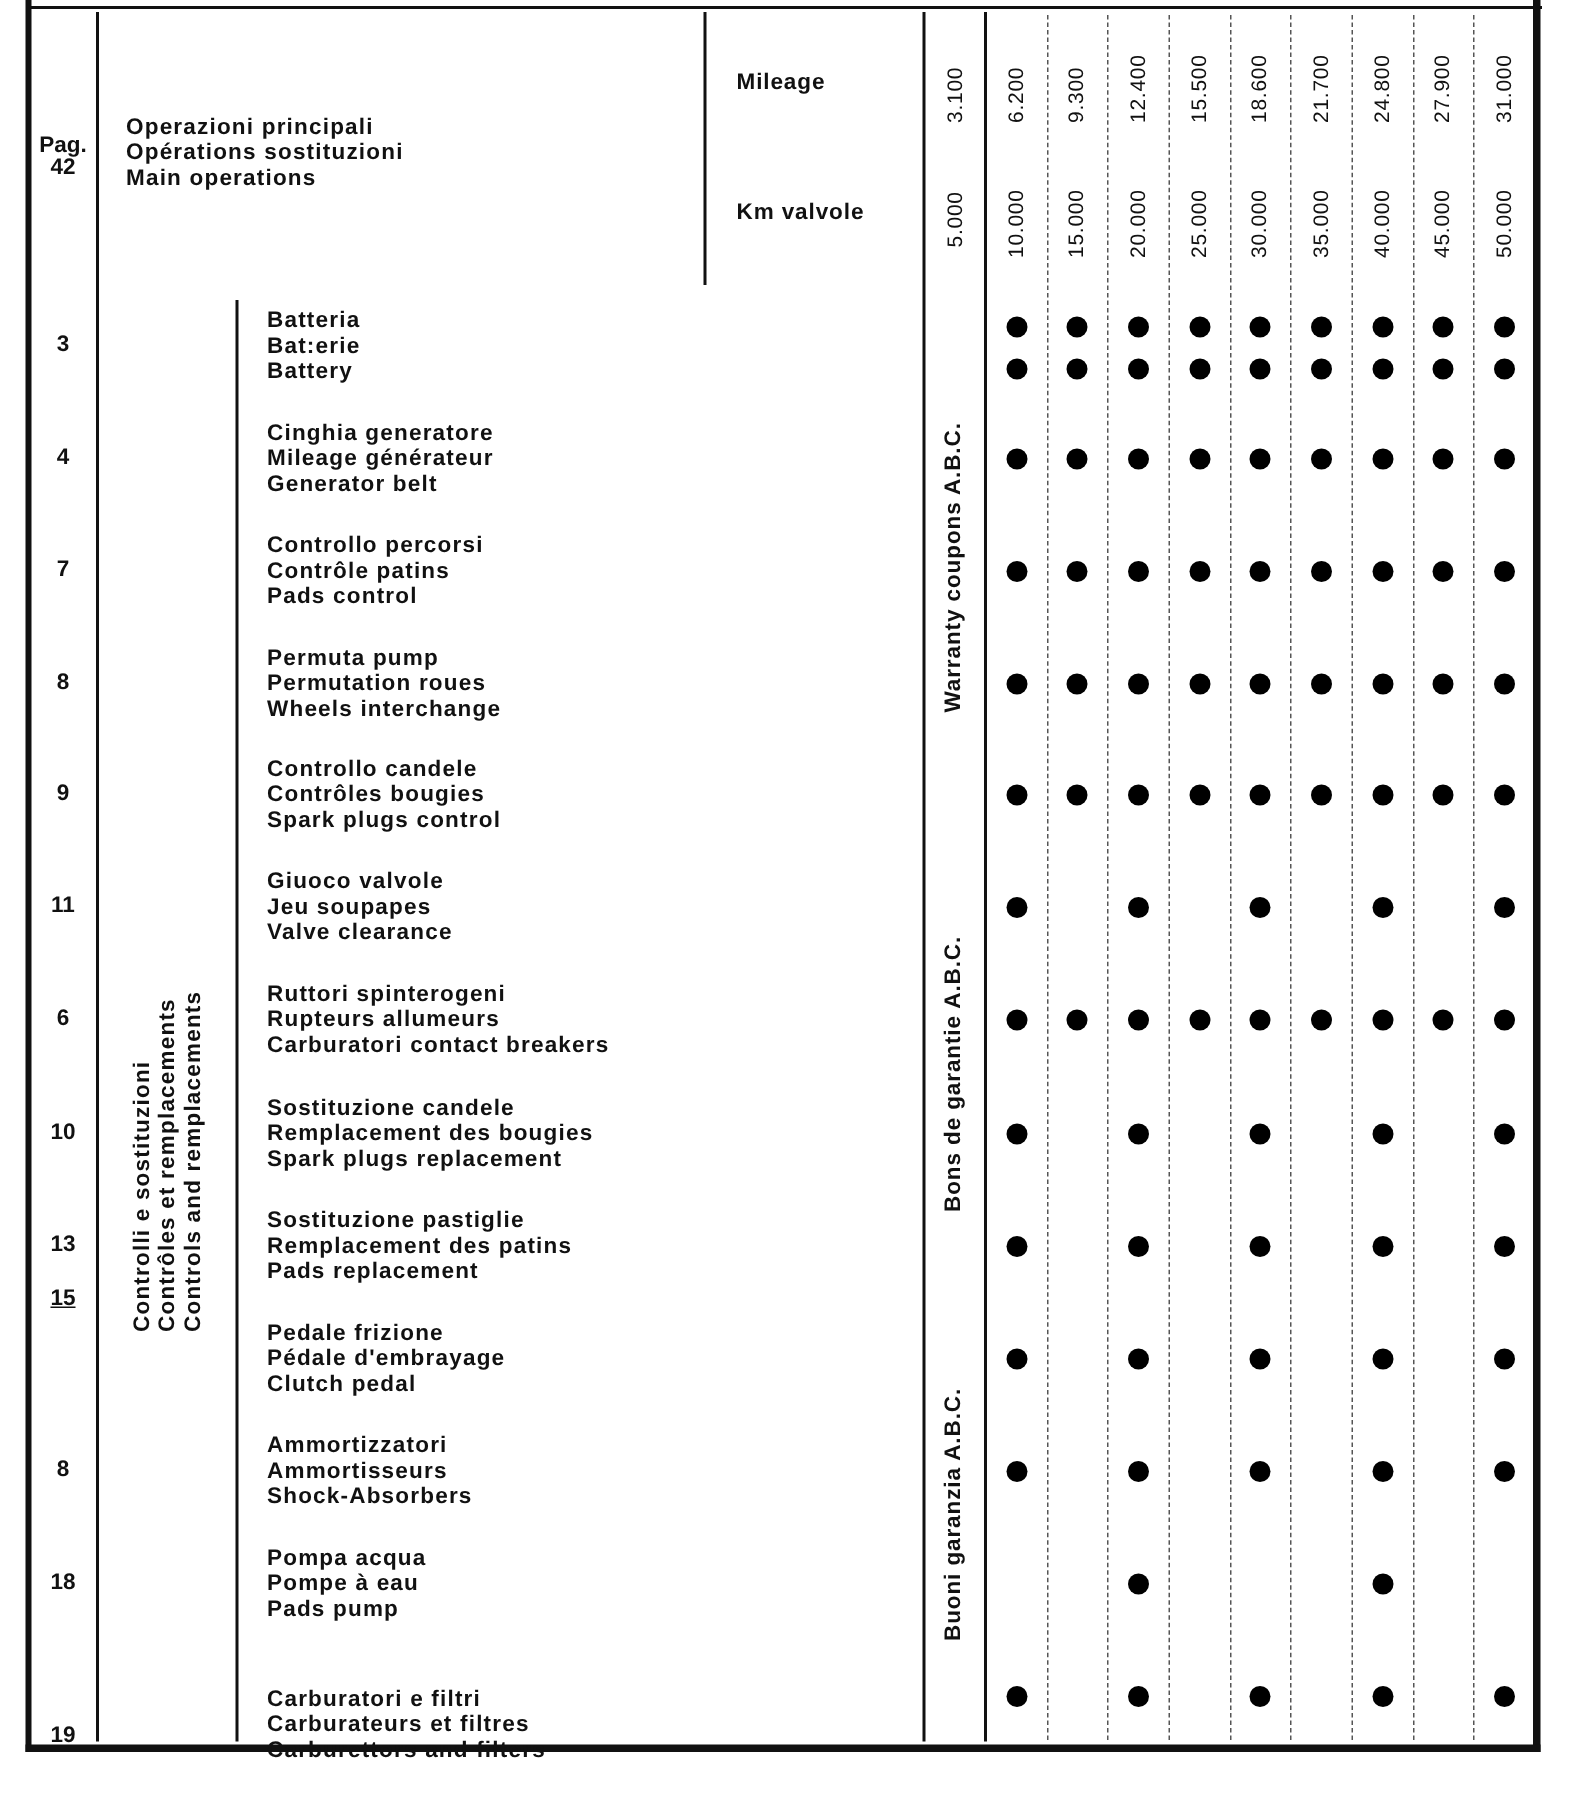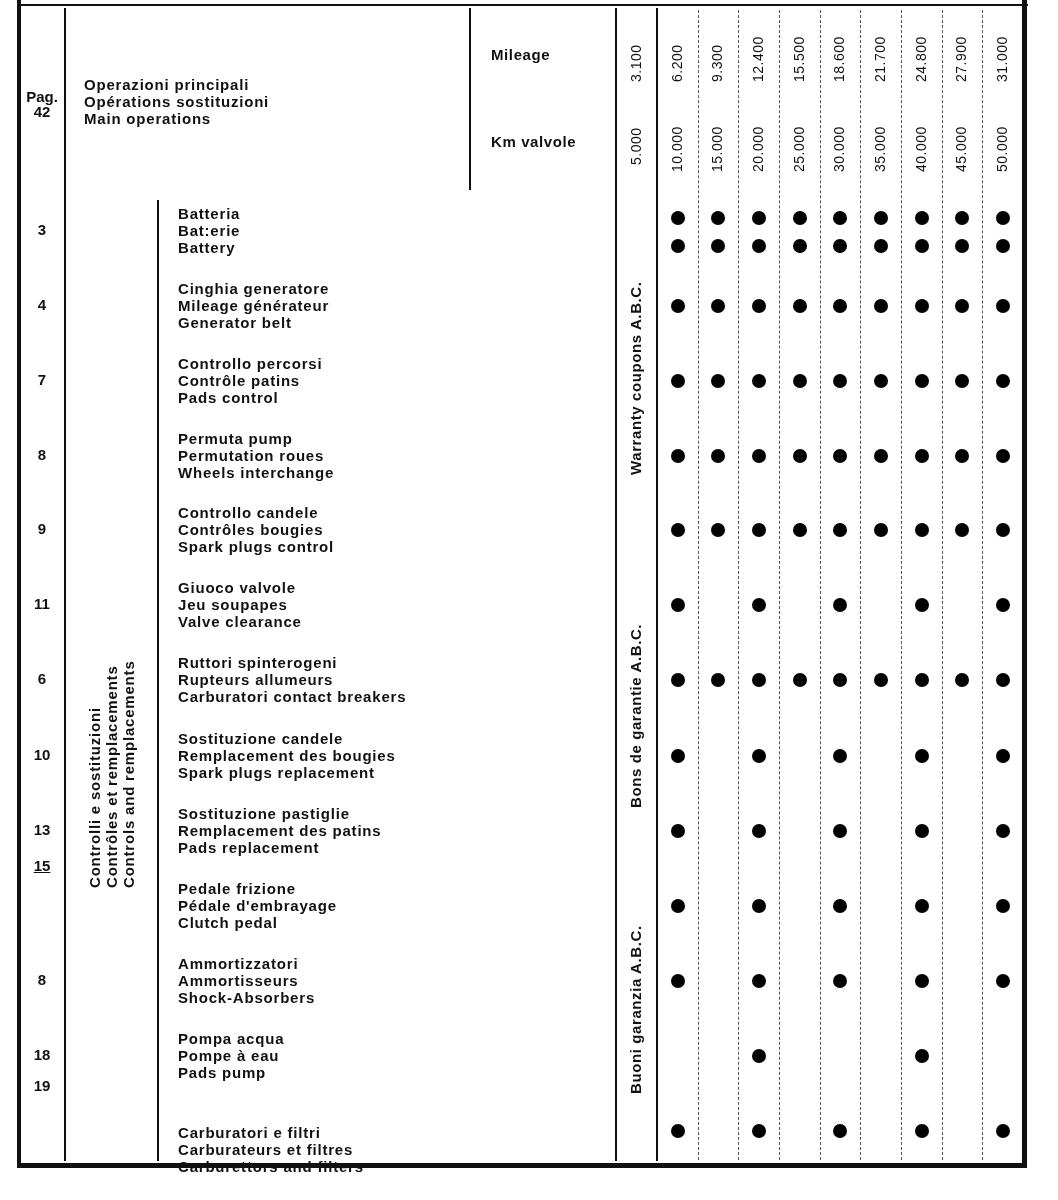--- a/index.html
+++ b/index.html
@@ -267,21 +267,21 @@
         <div class="pg" style="left: 17px; top: 1046px;">18</div>
         <div class="abs" style="left: 178px; top: 1030px;">
           <div class="op">Pompa  acqua</div>
           <div class="op">Pompe  à  eau</div>
           <div class="op">Pads  pump</div>
         </div>
         <div class="dot" style="left: 751.5px; top: 1049px;"></div>
         <div class="dot" style="left: 914.5px; top: 1049px;"></div>
       </div>
       <div>
-        <div class="pg" style="left: 17px; top: 1077px; text-align: center;">19</div>
+        <div class="pg" style="left: 17px; top: 1148px; text-align: center;">19</div>
         <div class="abs" style="left: 178px; top: 1124px;">
           <div class="op">Carburatori  e  filtri</div>
           <div class="op">Carburateurs  et  filtres</div>
           <div class="op">Carburettors  and  filters</div>
         </div>
         <div class="dot" style="left: 670.5px; top: 1124px;"></div>
         <div class="dot" style="left: 751.5px; top: 1124px;"></div>
         <div class="dot" style="left: 833px; top: 1124px;"></div>
         <div class="dot" style="left: 914.5px; top: 1124px;"></div>
         <div class="dot" style="left: 995.5px; top: 1124px;"></div>

